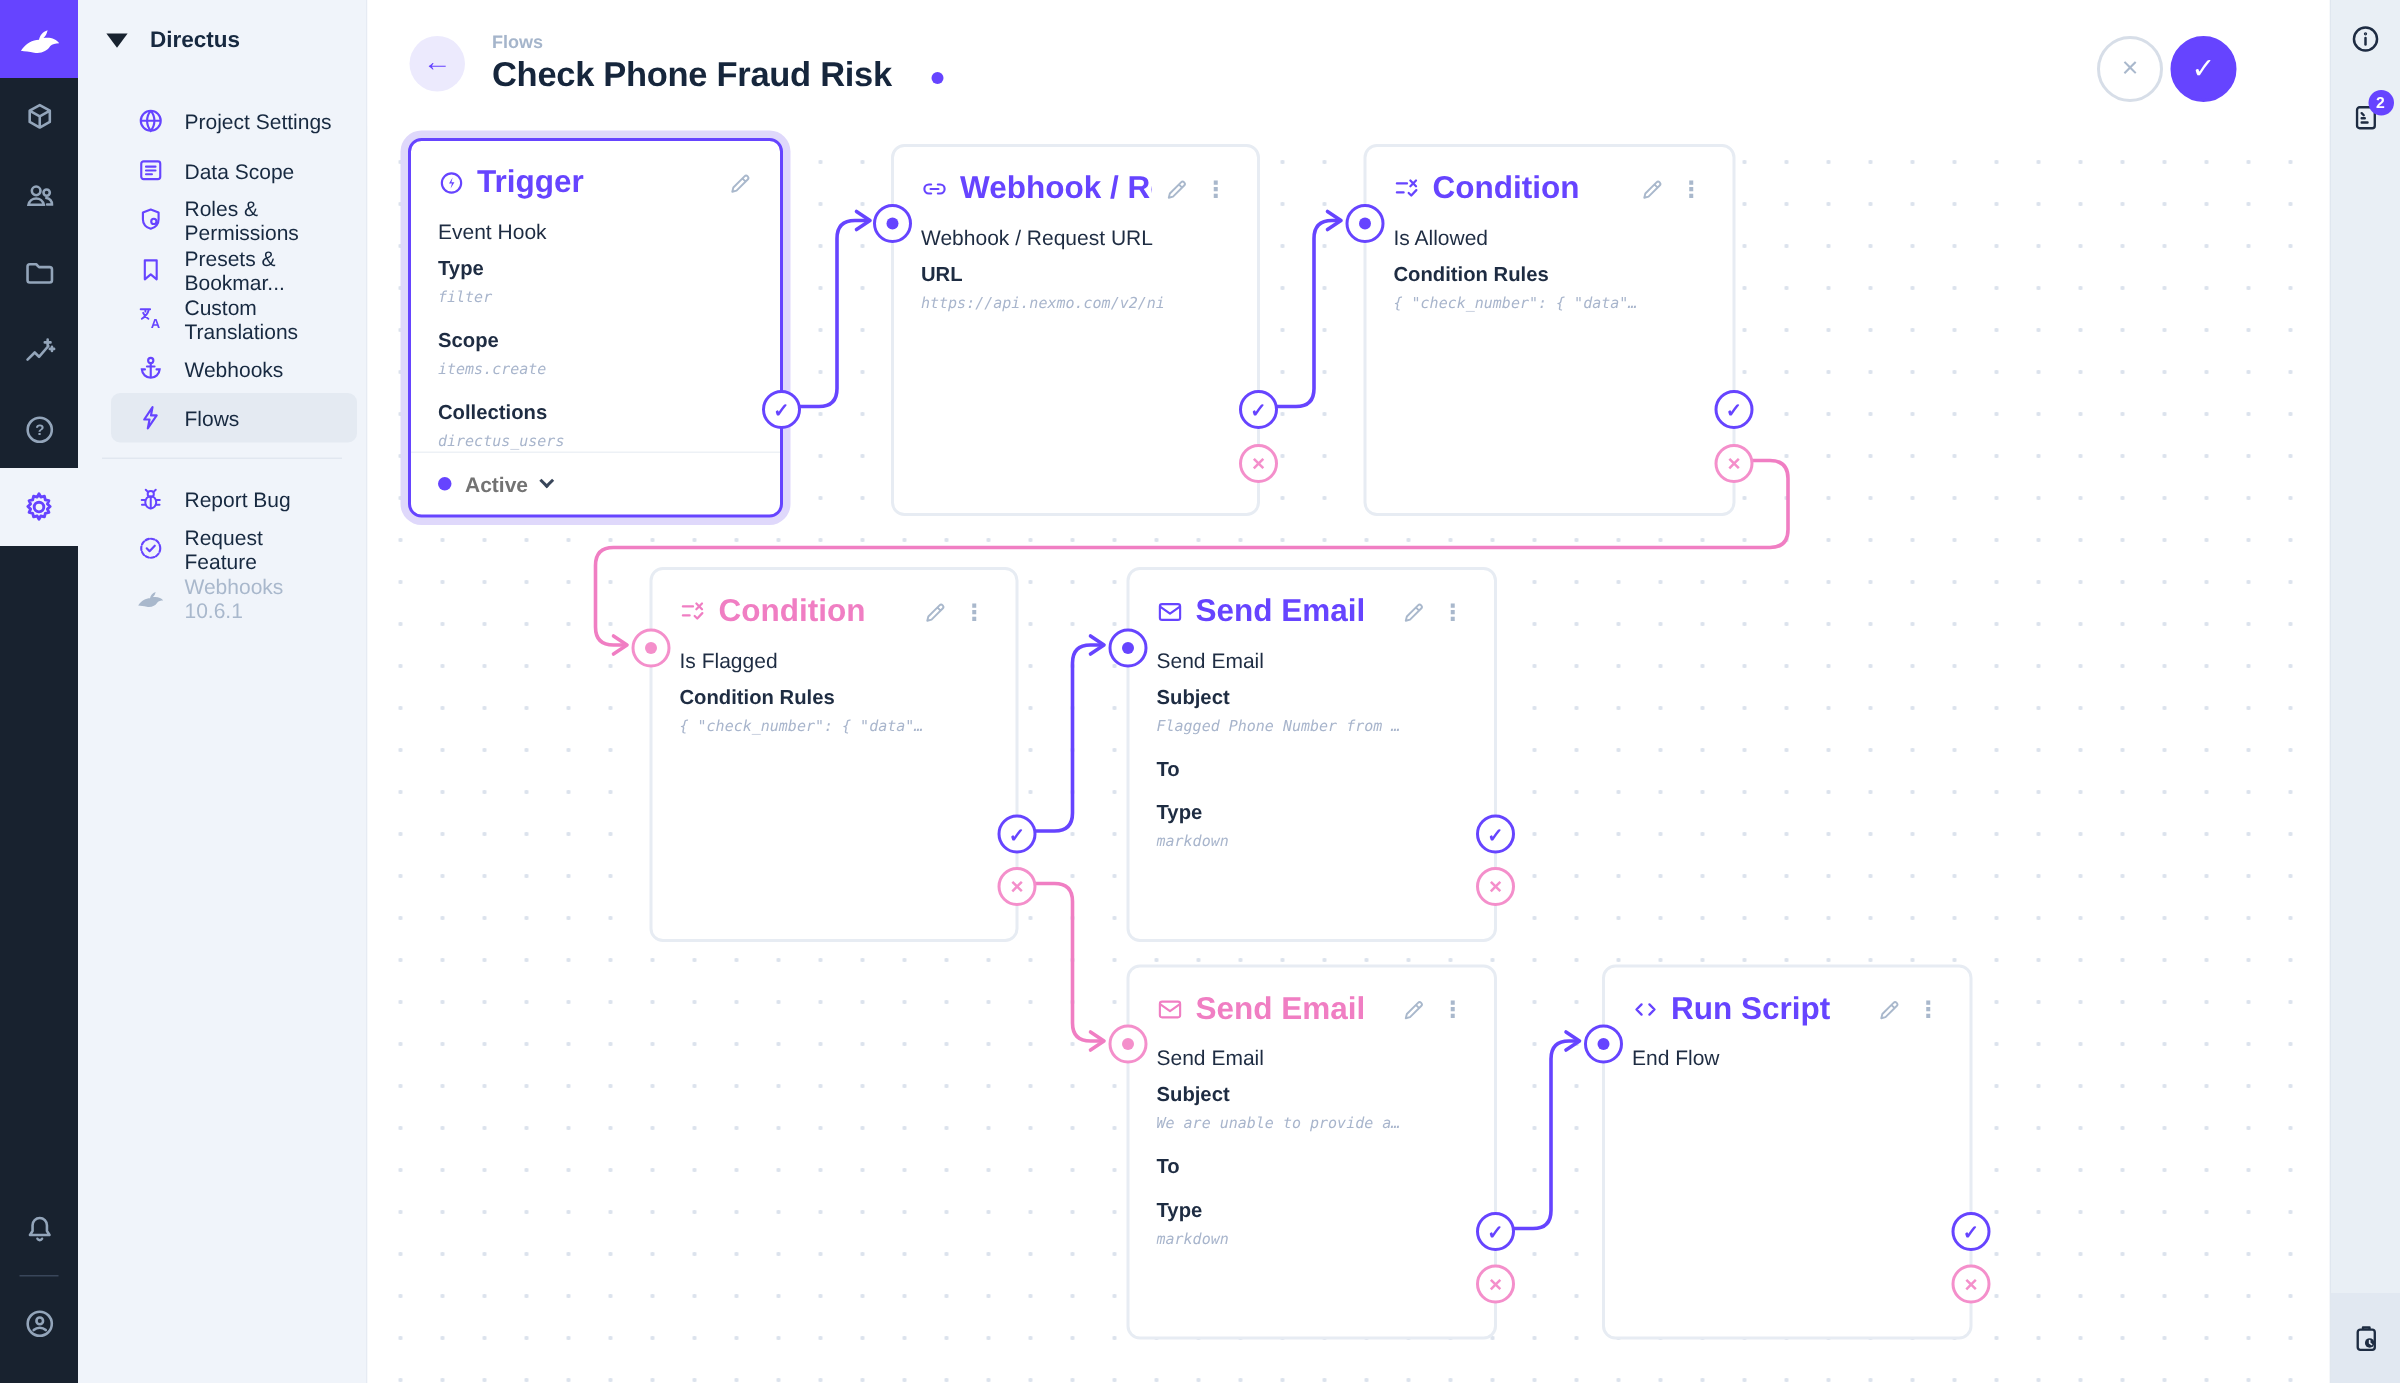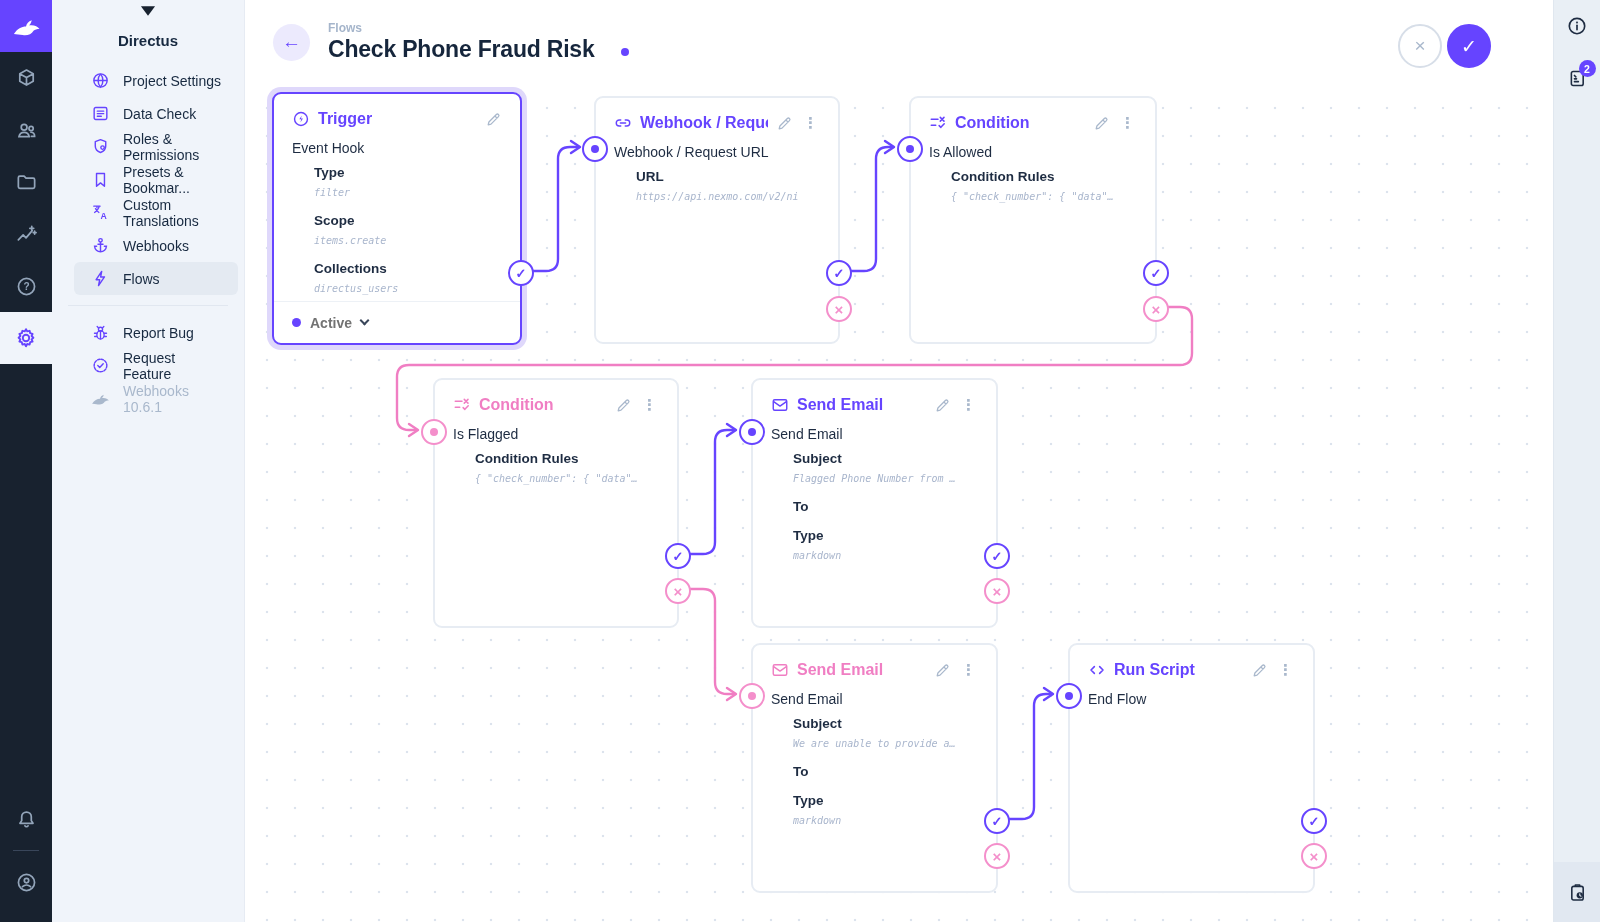--- a/index.html
+++ b/index.html
@@ -10,21 +10,21 @@
   .module-bar { width:52px; background:#18222F; display:flex; flex-direction:column; align-items:center; flex-shrink:0; }
   .logo-cell { width:52px; height:52px; background:#6644FF; display:flex; align-items:center; justify-content:center; }
   .mod-cell { width:52px; height:52px; display:flex; align-items:center; justify-content:center; color:#93A5BA; }
   .mod-cell.active { background:#F0F4FA; color:#6644FF; }
   .mod-spacer { flex:1; }
   .mod-divider { width:26px; height:1px; background:#39465A; margin:5px 0; }
   .mod-bottom-pad { height:14px; }
 
   
   .sidebar { width:193px; background:#F0F4FA; flex-shrink:0; border-right:1px solid #E6EBF3; display:flex; flex-direction:column; }
-  .project-header { height:52px; display:flex; align-items:center; gap:12px; padding:0 16px;flex-direction:column; }
+  .project-header { height:52px; display:flex; align-items:center; gap:12px; padding:0 16px; }
   .project-name { font-size:15px; font-weight:700; color:#172940; }
   .nav-list { list-style:none; padding:12px 0 0 16px; }
   .nav-item { height:33px; display:flex; align-items:center; gap:13px; padding:0 16px; margin:0 6px; border-radius:6px; font-size:14px; font-weight:500; color:#172940; cursor:pointer; }
   .nav-item.active { background:#E4EAF2; }
   .nav-item .nav-ico { width:20px; height:20px; color:#6644FF; display:flex; align-items:center; justify-content:center; flex-shrink:0; }
   .nav-item.muted { color:#A9B8CC; }
   .nav-item.muted .nav-ico { color:#A9B8CC; }
   .side-divider { height:1px; background:#E1E7F0; margin:10px 16px; }
 
   
@@ -48,27 +48,27 @@
   .edges { position:absolute; left:0; top:0; z-index:1; pointer-events:none; }
   .edge { fill:none; stroke-width:2.4px; }
   .edge.p { stroke:#6644FF; }
   .edge.k { stroke:#F07EC3; }
 
   
   .node { position:absolute; width:247px; height:250px; background:#fff; border:2px solid #E7ECF3; border-radius:9px; z-index:2; padding:16px 18px; }
   .node.selected { border-color:#6644FF; box-shadow:0 0 0 5px #DFD8FB; }
   .node-head { display:flex; align-items:center; gap:8px; margin-bottom:12px; }
   .n-icon { width:18px; height:18px; display:flex; align-items:center; justify-content:center; flex-shrink:0; }
-  .n-title { font-size:16px; font-weight:700; white-space:nowrap; overflow:hidden; flex:1; }
+  .n-title { font-size:21px; font-weight:700; white-space:nowrap; overflow:hidden; flex:1; }
   .theme-purple .n-title, .theme-purple .n-icon { color:#6644FF; }
   .theme-pink .n-title, .theme-pink .n-icon { color:#F07EC3; }
   .n-edit { color:#A9B8CC; cursor:pointer; flex-shrink:0; }
   .n-menu { color:#A9B8CC; cursor:pointer; font-size:15px; font-weight:700; padding:0 2px; font-family:"DejaVu Sans", sans-serif; flex-shrink:0; }
   .n-name { font-size:14px; color:#1E2C42; margin-bottom:7px; }
-  .n-field { margin-bottom:9px;margin-left:22px; }
+  .n-field { margin-bottom:9px; }
   .f-label { font-size:13.5px; font-weight:700; color:#1E2C42; line-height:20px; }
   .f-value { font-family:"DejaVu Sans Mono", monospace; font-size:10px; color:#A8B5CC; white-space:nowrap; overflow:hidden; line-height:19px;font-style:italic; }
   .f-value:empty { display:none; }
   .n-footer { position:absolute; left:0; right:0; bottom:0; height:42px; border-top:1px solid #EDF1F6; display:flex; align-items:center; gap:9px; padding:0 18px; cursor:pointer; }
   .status-dot { width:9px; height:9px; border-radius:50%; background:#6644FF; }
   .status-label { font-size:14px; font-weight:600; color:#737373; }
   .chev { width:7px; height:7px; border-right:2px solid #39465A; border-bottom:2px solid #39465A; transform:rotate(45deg); margin-top:-4px; }
 
   .conn { position:absolute; width:26px; height:26px; border-radius:50%; background:#fff; display:flex; align-items:center; justify-content:center; font-size:13px; font-weight:700; z-index:3; cursor:pointer; }
   .conn.cp { border:2.4px solid #6644FF; color:#6644FF; }
@@ -168,21 +168,21 @@
           </span>
         <span>Project Settings</span>
       </li>
       <li class="nav-item">
         <span class="nav-ico">
             <svg class="ic" width="19" height="19" viewBox="0 0 24 24" fill="none" stroke="currentColor" stroke-width="1.8" stroke-linecap="round">
               <rect x="4" y="4.5" width="16" height="15" rx="2"></rect>
               <path d="M8 9 h8 M8 12.2 h8 M8 15.4 h5"></path>
             </svg>
           </span>
-        <span>Data Check</span>
+        <span>Data Scope</span>
       </li>
       <li class="nav-item">
         <span class="nav-ico">
             <svg class="ic" width="19" height="19" viewBox="0 0 24 24" fill="none" stroke="currentColor" stroke-width="1.8" stroke-linejoin="round">
               <path d="M12 3.4 l6.6 2.5 v5.6 c0 4 -2.8 6.9 -6.6 8.1 c-3.8 -1.2 -6.6 -4.1 -6.6 -8.1 V5.9 z"></path>
               <circle cx="14.6" cy="13.4" r="2.2"></circle>
             </svg>
           </span>
         <span>Roles &amp; Permissions</span>
       </li>

